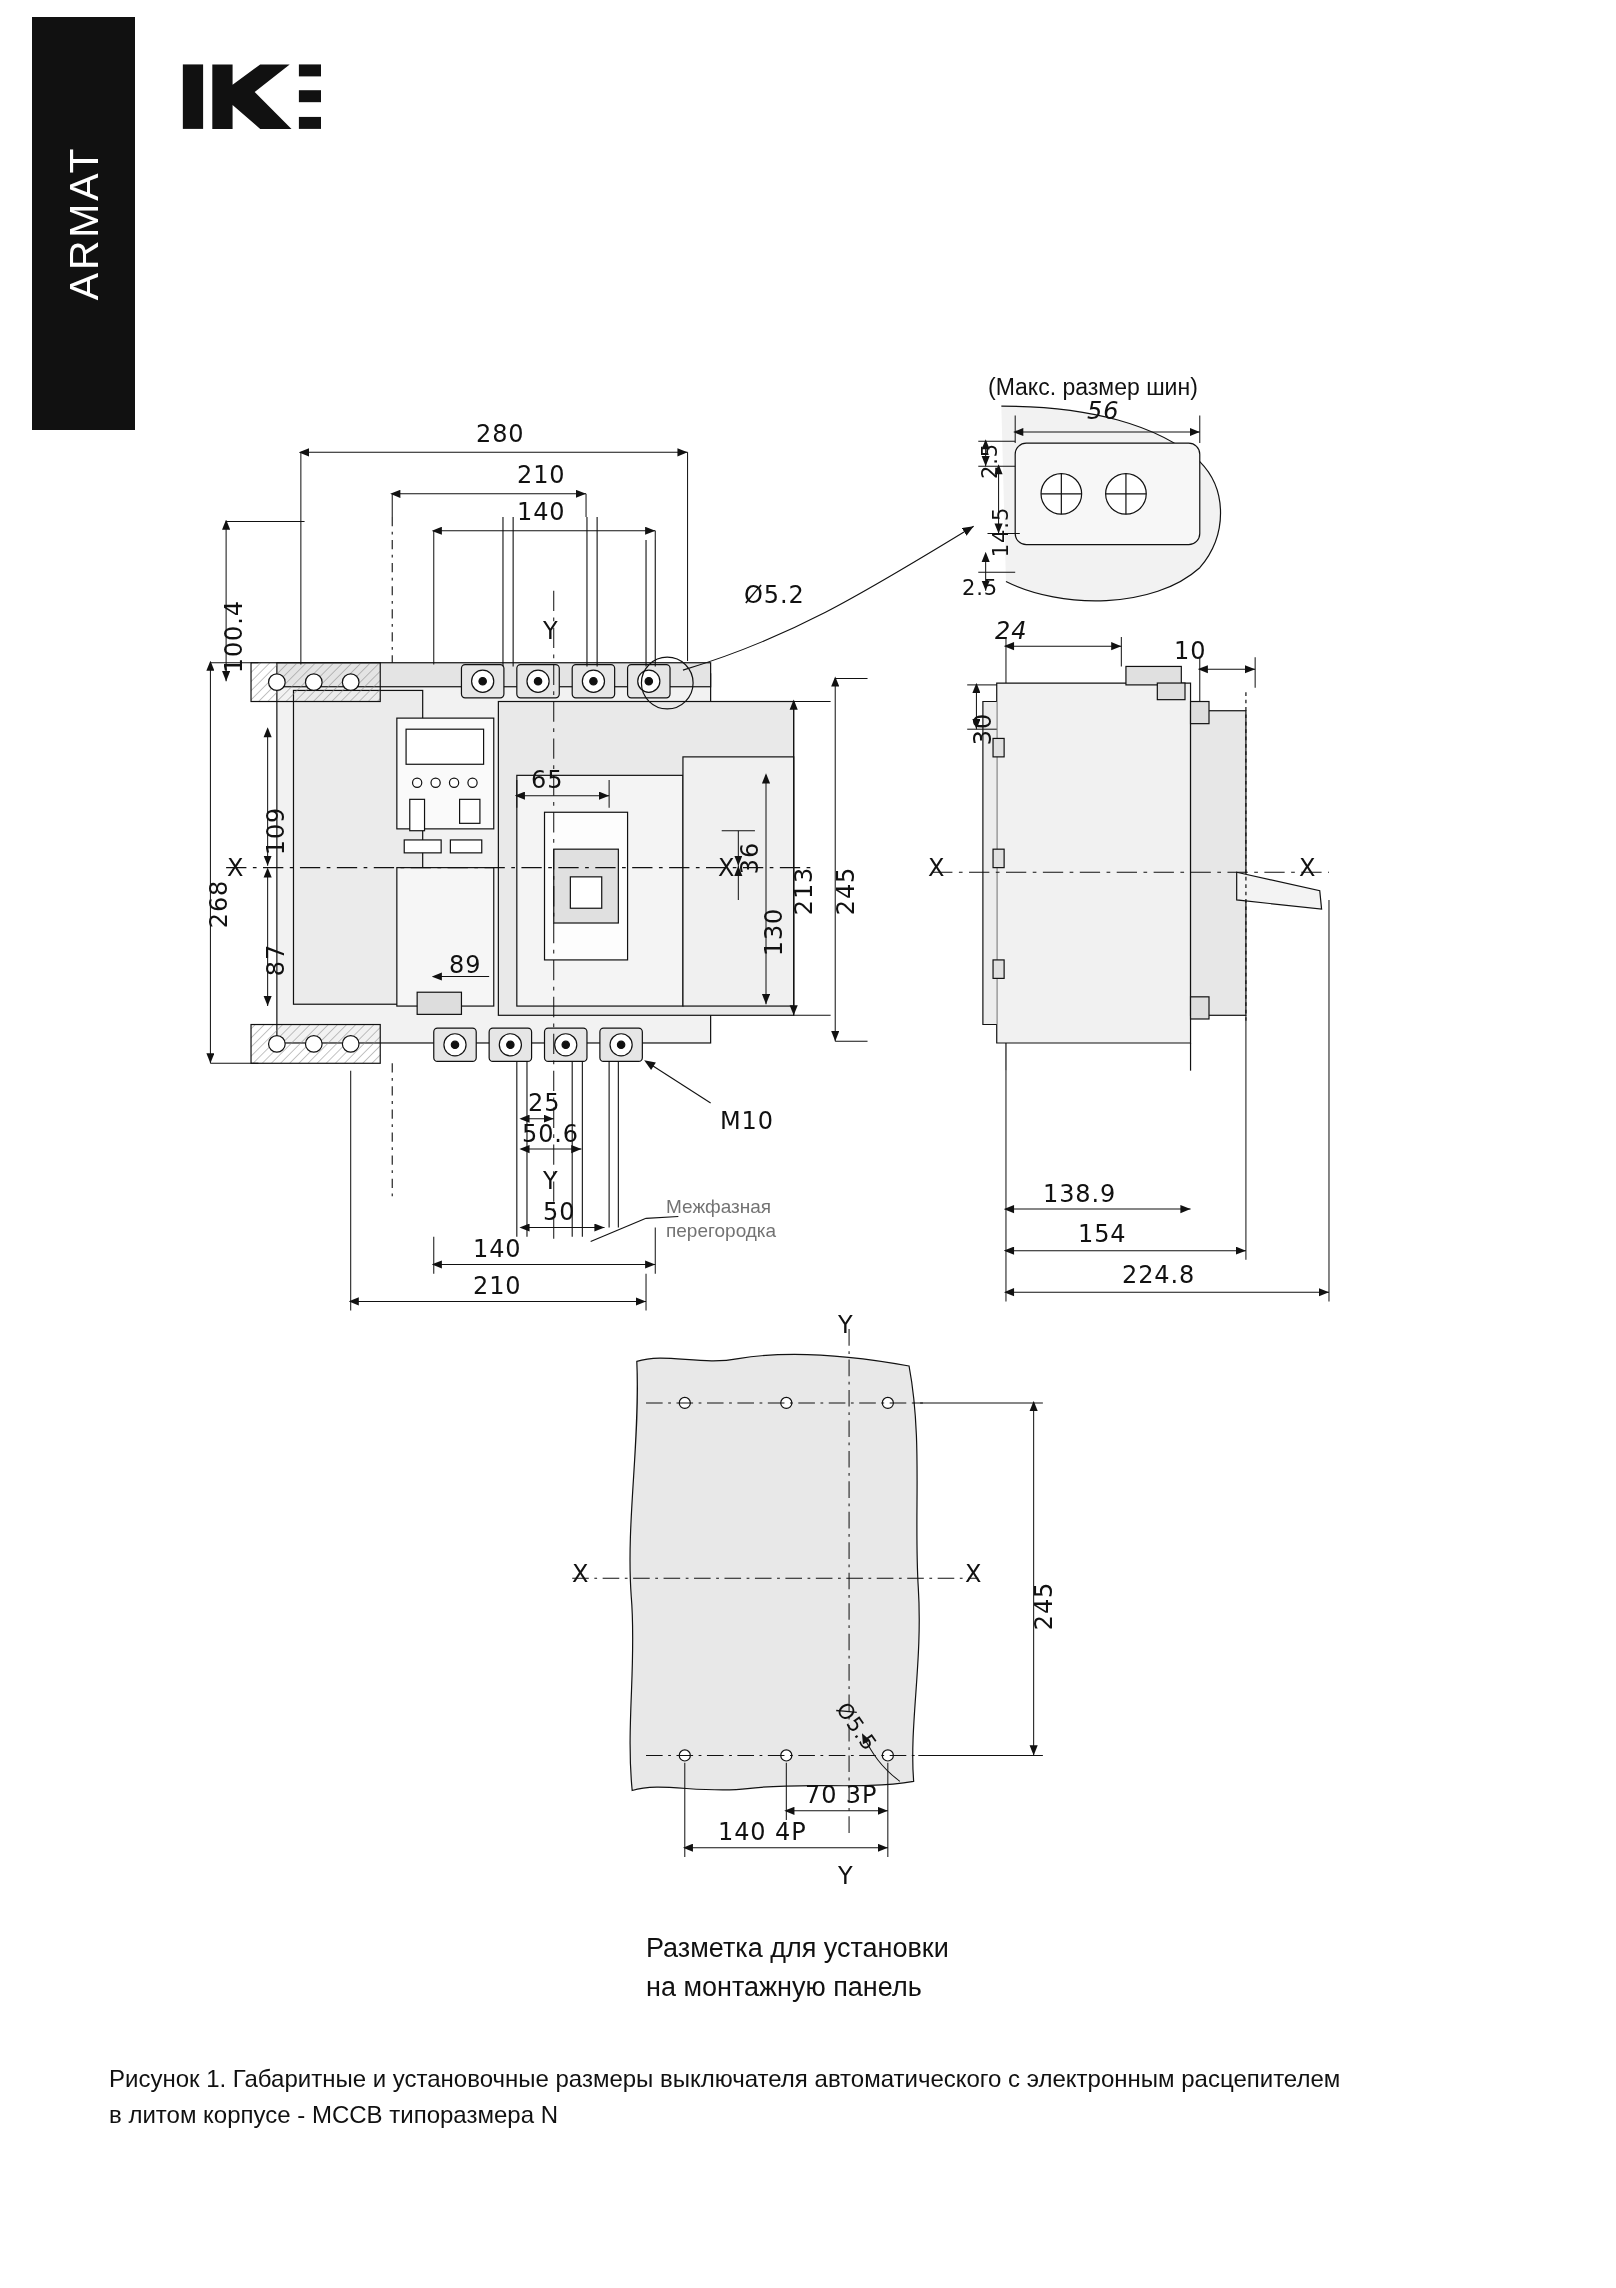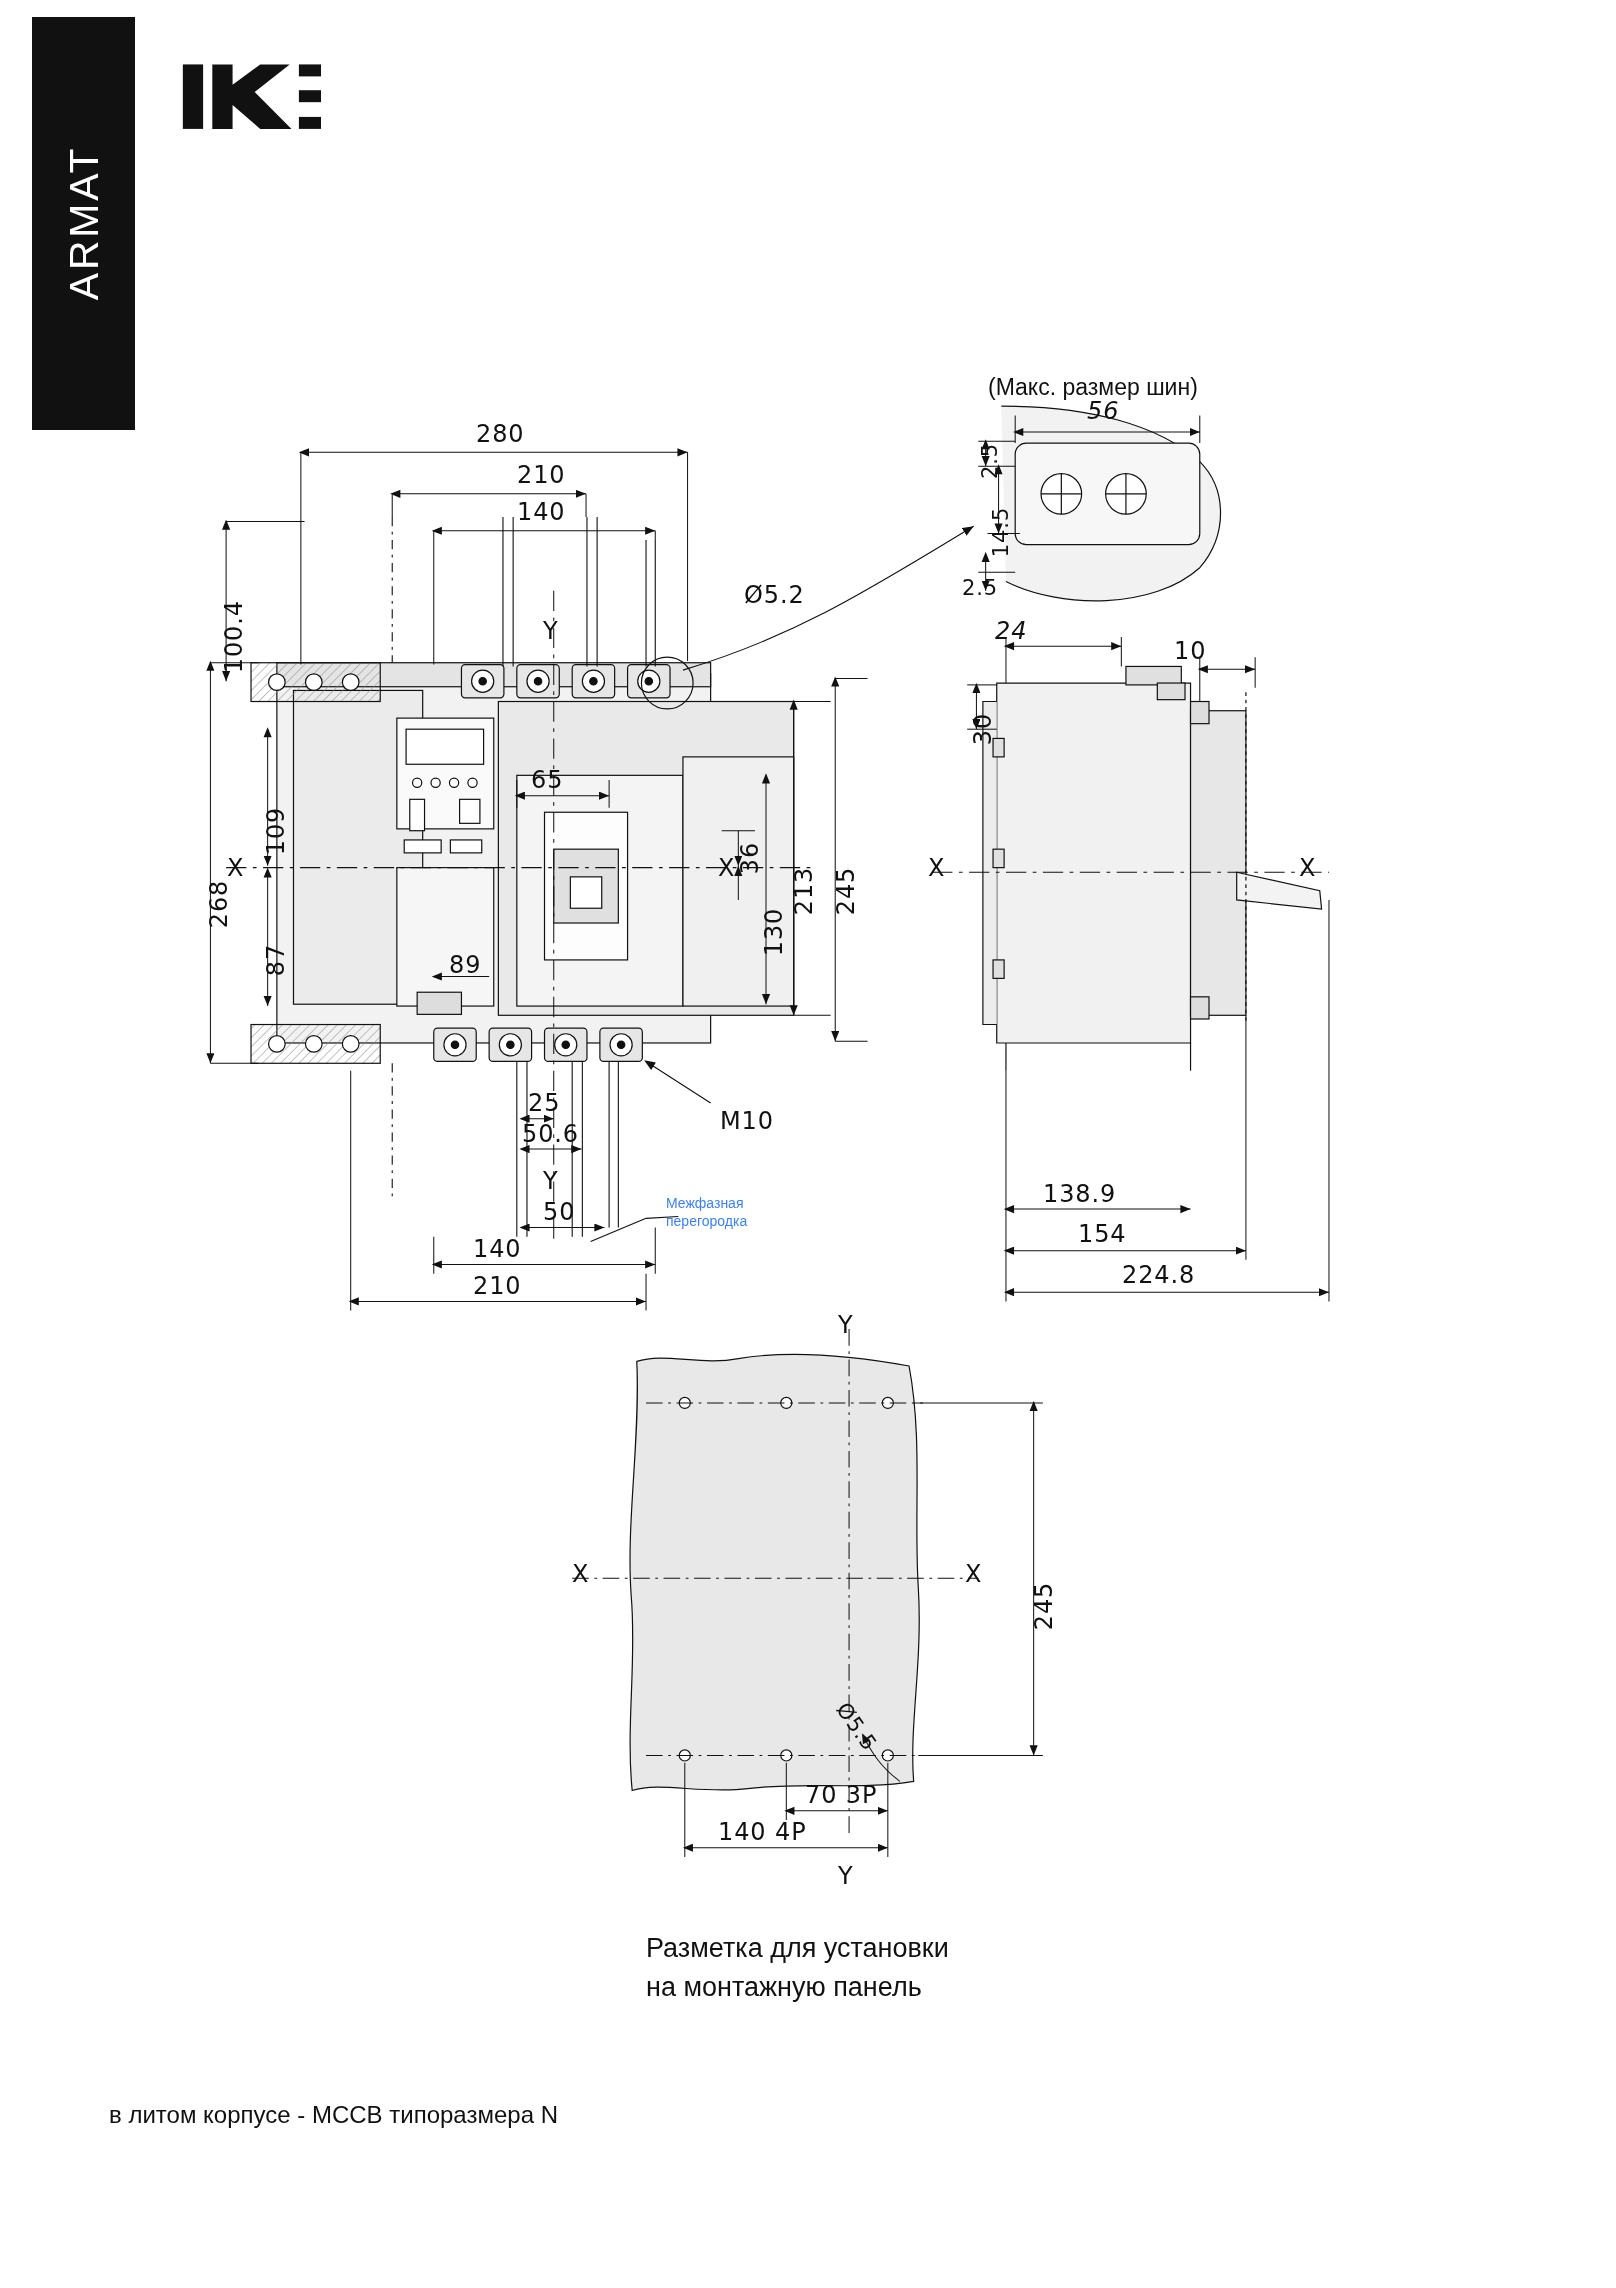--- a/index.html
+++ b/index.html
@@ -25,21 +25,21 @@
     white-space:nowrap;
   }
 
   
   .logo{position:absolute;left:181px;top:57px;width:175px;height:83px;}
   .logo svg{display:block;}
 
   
   .dim{position:absolute;font-size:24px;letter-spacing:0.9px;color:#111;white-space:nowrap;font-family:"DejaVu Sans", sans-serif;}
   .dim.v{transform-origin:0 0;}
-  .lblr{position:absolute;font-size:14px;color:#3b82f6;white-space:nowrap;line-height:1.25;}
+  .lblr{position:absolute;font-size:19px;color:#737373;white-space:nowrap;line-height:1.25;}
   .xy{position:absolute;font-size:24px;color:#111;font-family:"DejaVu Sans", sans-serif;}
 
   svg.dwg{position:absolute;left:0;top:0;width:1616px;height:2289px;pointer-events:none;}
 
   .caption{
     position:absolute;left:109px;top:2061px;width:1403px;
     font-size:24px;line-height:1.5;color:#111;
   }
   .panel-caption{
     position:absolute;left:646px;top:1929px;width:480px;text-align:left;
@@ -409,18 +409,18 @@
   <div class="dim" style="left:851px;top:1698px;transform:rotate(55deg);transform-origin:left top;font-size:21px;">Ø5.5</div>
   <div class="dim" style="left:805px;top:1781px;">70 3P</div>
   <div class="dim" style="left:709px;top:1818px;margin-left:9px;">140 4P</div>
 
   <div class="panel-caption">
     <span>Разметка для установки</span><br>
     <span>на монтажную панель</span>
   </div>
 
   <div class="caption">
-    <br>
+    <span>Рисунок 1. Габаритные и установочные размеры выключателя автоматического с электронным расцепителем</span><br>
     <span>в литом корпусе - MCCB типоразмера N</span>
   </div>
 
 </div>
 
 
 </body></html>

